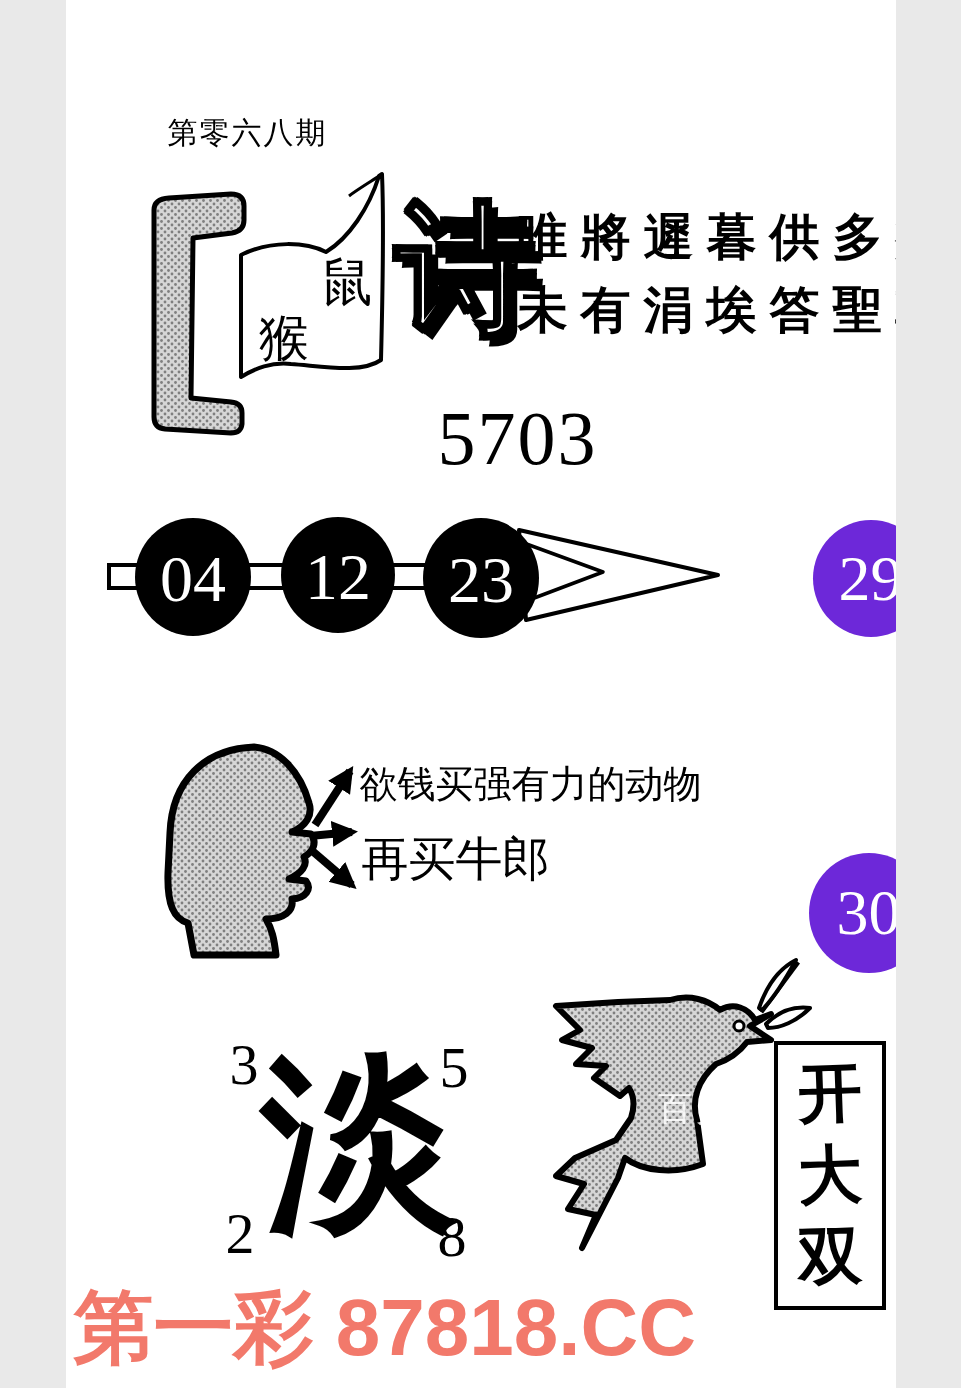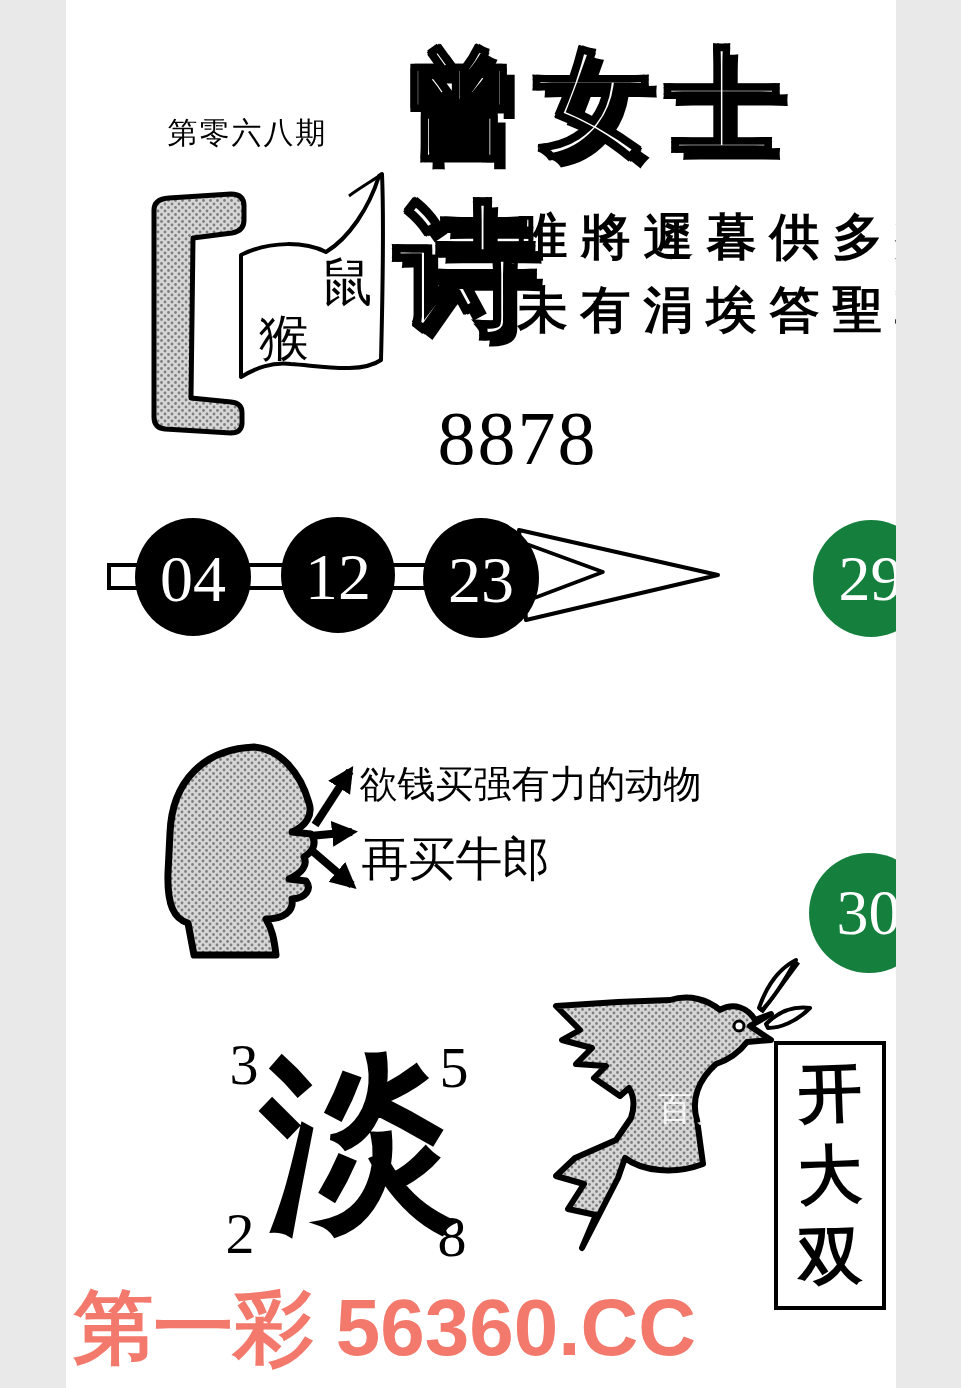--- a/index.html
+++ b/index.html
@@ -25,21 +25,21 @@
     left:330px;top:198px;font-size:142px;
     text-shadow:8px 8px 0 #000,-2px -2px 0 #000,2px -2px 0 #000,-2px 2px 0 #000,2px 2px 0 #000;
   }
   .poem-line{font-size:50px;letter-spacing:13px;font-weight:600;white-space:nowrap;}
   .poem1{left:452px;top:212px;}
   .poem2{left:452px;top:285px;}
   .pw-label{left:243px;top:410px;font-size:56px;font-weight:bold;letter-spacing:24px;font-style:italic;}
   .pw-value{left:372px;top:400px;font-size:76px;letter-spacing:2px;}
   
   .num-circle{
-    border-radius:50%;background:#15803d;color:#fff;
+    border-radius:50%;background:#6d28d9;color:#fff;
     display:flex;align-items:center;justify-content:center;
     font-family:"Liberation Serif","DejaVu Serif",serif;font-size:64px;
   }
   .c29{left:747px;top:520px;width:116px;height:117px;}
   .c32{left:748px;top:687px;width:115px;height:116px;}
   .c49{left:743px;top:853px;width:120px;height:120px;}
   
   .speech1{left:294px;top:765px;font-size:38px;white-space:nowrap;}
   .speech2{left:296px;top:836px;font-size:47px;white-space:nowrap;}
   
@@ -66,21 +66,20 @@
   svg{position:absolute;overflow:visible;}
   svg text{font-family:"Liberation Serif","DejaVu Serif",serif;}
 </style>
 </head>
 <body>
 
 <div id="canvas">
 
   <div class="abs issue">第零六八期</div>
 
-  <div class="abs outlined title">曾女士</div>
 
   <svg style="left:55px;top:160px" width="420" height="300" viewBox="0 0 420 300">
     <defs>
       <pattern id="ht" width="7" height="7" patternUnits="userSpaceOnUse">
         <rect width="7" height="7" fill="#d6d6d6"></rect>
         <circle cx="2" cy="2" r="1.4" fill="#7f7f7f"></circle>
         <circle cx="5.5" cy="5.5" r="1.4" fill="#7f7f7f"></circle>
       </pattern>
       <marker id="ah" markerUnits="userSpaceOnUse" markerWidth="30" markerHeight="30" refX="20" refY="13" orient="auto">
         <path d="M0,0 L26,13 L0,26 Z" fill="#000"></path>
@@ -94,21 +93,21 @@
          C 150,202 135,208 120,217 Z" fill="#fff" stroke="#000" stroke-width="4" stroke-linejoin="round"></path>
     <path d="M 258,16 C 246,24 236,30 228,36" fill="none" stroke="#000" stroke-width="3"></path>
     <text x="200" y="140" font-size="52">鼠</text>
     <text x="138" y="195" font-size="50">猴</text>
   </svg>
 
   <div class="abs outlined shi">诗</div>
   <div class="abs poem-line poem1">唯將遲暮供多病</div>
   <div class="abs poem-line poem2">未有涓埃答聖朝</div>
 
-  <div class="abs pw-value">8878</div>
+  <div class="abs pw-value">5703</div>
 
   <svg style="left:30px;top:513px" width="650" height="145" viewBox="0 0 650 145">
     <rect x="13" y="52" width="492" height="23" fill="#fff" stroke="#000" stroke-width="4"></rect>
     <polygon points="423,17 622,62 430,107" fill="#fff" stroke="#000" stroke-width="4" stroke-linejoin="round"></polygon>
     <polygon points="425,29 507,59 425,90" fill="#fff" stroke="#000" stroke-width="3.5" stroke-linejoin="round"></polygon>
     <ellipse cx="97" cy="64" rx="58" ry="59" fill="#000"></ellipse>
     <ellipse cx="242" cy="62" rx="57" ry="58" fill="#000"></ellipse>
     <ellipse cx="385" cy="65" rx="58" ry="60" fill="#000"></ellipse>
     <text x="97" y="88" font-size="66" fill="#fff" text-anchor="middle">04</text>
     <text x="242" y="86" font-size="66" fill="#fff" text-anchor="middle">12</text>
@@ -154,16 +153,16 @@
 
   <div class="abs verdict-box">
     <span>开</span>
     <span>大</span>
     <span>双</span>
   </div>
 
   <div class="abs footer">
     <span>第一彩</span>
     <span> </span>
-    <span>56360.CC</span>
+    <span>87818.CC</span>
   </div>
 
 </div>
 
 </body></html>

